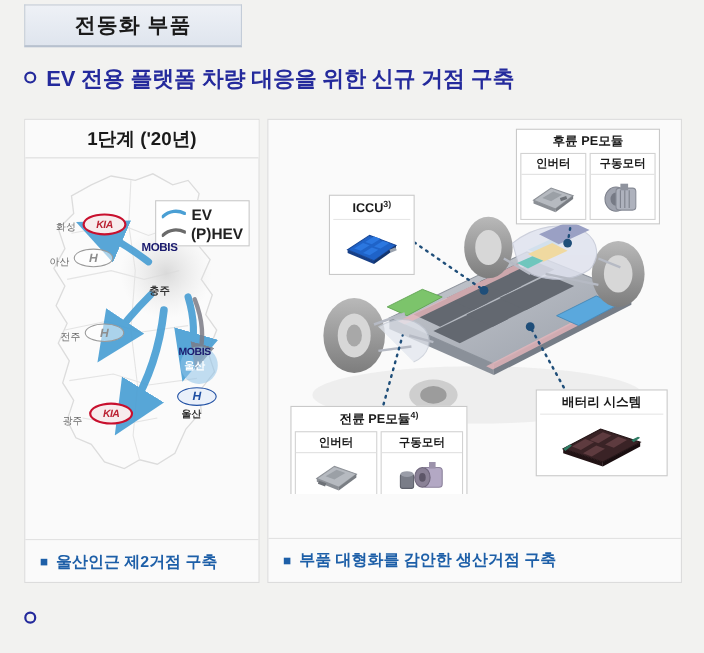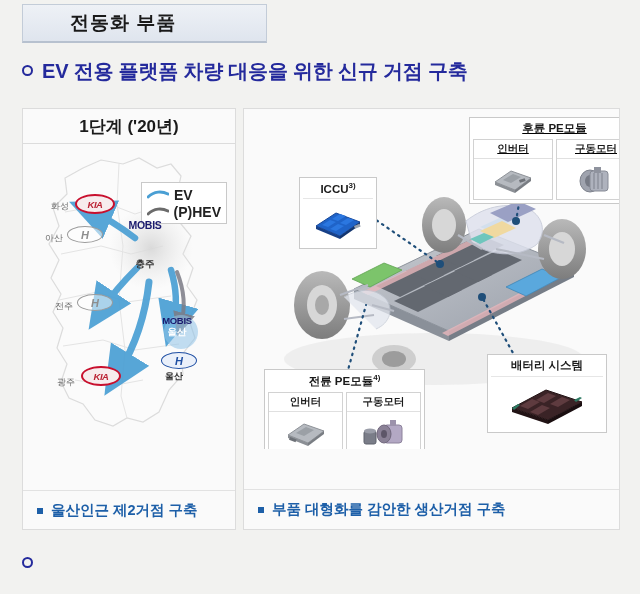--- a/index.html
+++ b/index.html
@@ -7,22 +7,22 @@
     width:640px;height:594px;
     background:#f2f2f0;
     font-family:"Liberation Sans","DejaVu Sans",sans-serif;
     overflow:hidden;position:relative;
   }
   
   .hdr-badge{
     position:absolute;left:22px;top:4px;width:196px;height:36px;
     background:linear-gradient(180deg,#eef1f6 0%,#dfe5ee 100%);
     border:1px solid #c3ccd8;border-bottom:2px solid #b7c1cf;
-    display:flex;align-items:center;
-    font-size:19px;font-weight:bold;color:#1a1a1a;letter-spacing:1px;padding-left:47px;
+    display:flex;align-items:center;justify-content:center;
+    font-size:19px;font-weight:bold;color:#1a1a1a;letter-spacing:1px;
   }
   
   .head-line{
     position:absolute;left:22px;font-size:20px;font-weight:bold;
     color:#242a9c;letter-spacing:-0.2px;white-space:nowrap;
   }
   #h-main{top:58px;}
   #h-bottom{top:552px;}
   .circ{
     display:inline-block;width:11px;height:11px;border:2.2px solid #242a9c;
@@ -287,21 +287,21 @@
         <circle cx="122" cy="104" r="4.4" fill="#1f4e79"></circle>
         <circle cx="281" cy="60" r="4.4" fill="#1f4e79"></circle>
         <circle cx="96" cy="290" r="4.4" fill="#1f4e79"></circle>
         <circle cx="300" cy="300" r="4.4" fill="#1f4e79"></circle>
         <circle cx="196" cy="155" r="4" fill="#1f4e79"></circle>
         <circle cx="272" cy="112" r="4" fill="#1f4e79"></circle>
         <circle cx="238" cy="188" r="4" fill="#1f4e79"></circle>
       </svg>
 
       
-      <div class="callout" style="left:225px;top:8px;width:171px;text-decoration:underline;">
+      <div class="callout" style="left:225px;top:8px;width:131px;">
         <div class="callout-title">
           <span>후륜 PE모듈</span>
         </div>
         <div class="sub-grid">
           <div class="sub-box">
             <div class="sub-head">인버터</div>
             <div class="sub-img">
               <svg width="48" height="34" viewBox="0 0 48 34">
                 <polygon points="6,20 22,9 42,16 26,28" fill="#b6bac0" stroke="#8e9298" stroke-width="1"></polygon>
                 <polygon points="6,20 26,28 26,31 6,23" fill="#8b8f95"></polygon>

